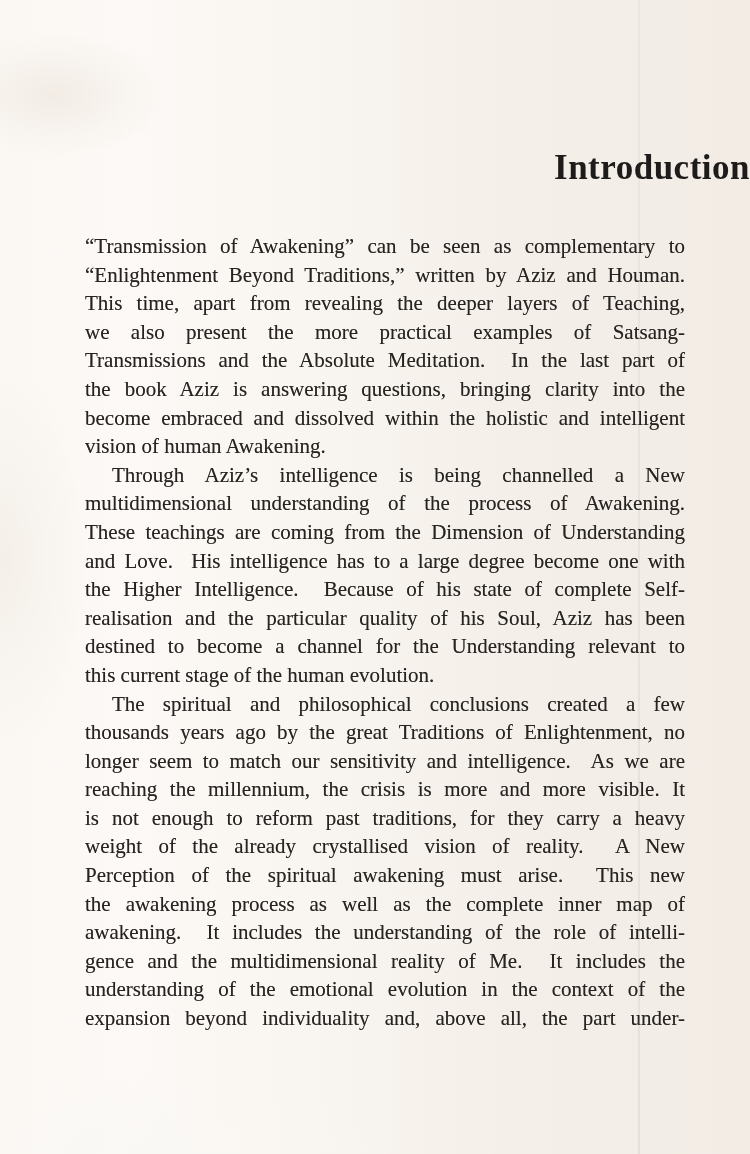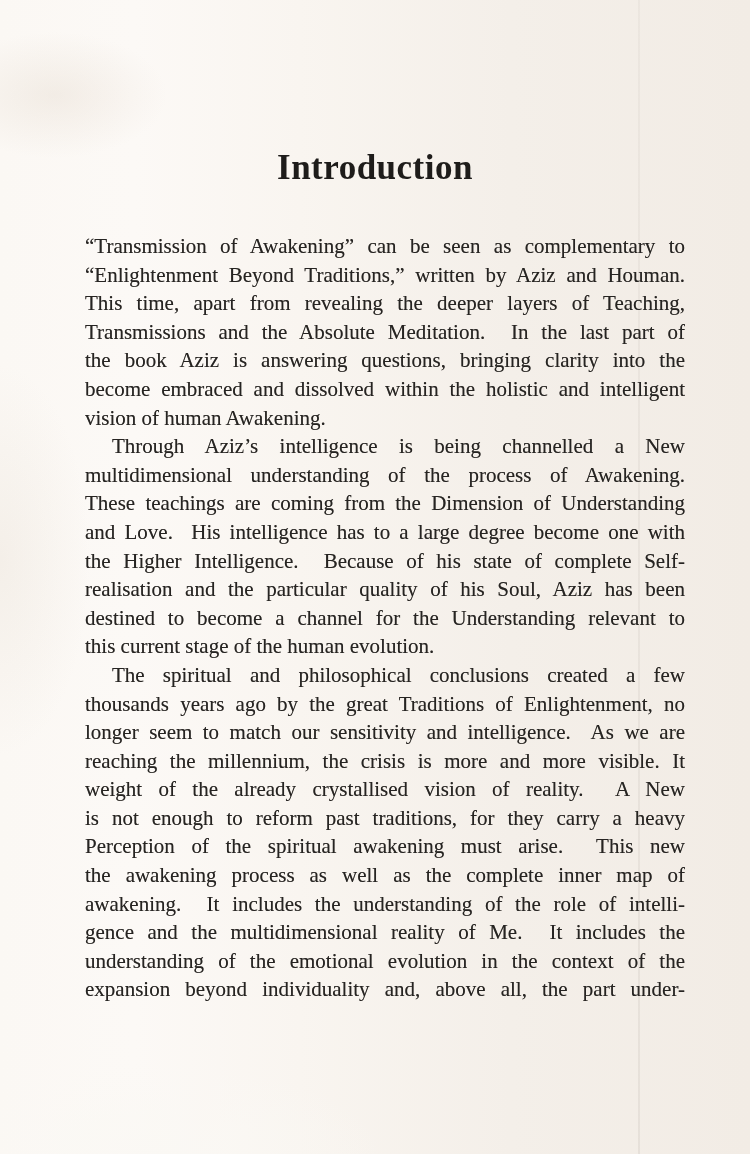--- a/index.html
+++ b/index.html
@@ -31,21 +31,21 @@
     height: 100%;
     background: linear-gradient(180deg, rgba(120,110,100,0.06), rgba(120,110,100,0.10));
     pointer-events: none;
   }
   .title {
     position: absolute;
     top: 148px;
     left: 0;
     right: 0;
     margin: 0;
-    text-align: center;
+    text-align: right;
     font-size: 35px;
     font-weight: bold;
     letter-spacing: 0.5px;
     color: #1e1c1a;
   }
   .body {
     position: absolute;
     top: 232px;
     left: 85px;
     width: 600px;
@@ -80,20 +80,21 @@
 <div class="page">
 
   <h1 class="title">Introduction</h1>
 
   <div class="body">
 
     <div class="para">
       <div class="line">“Transmission of Awakening” can be seen as complementary to</div>
       <div class="line">“Enlightenment Beyond Traditions,” written by Aziz and Houman.</div>
       <div class="line">This time, apart from revealing the deeper layers of Teaching,</div>
+      <div class="line">we also present the more practical examples of Satsang-</div>
       <div class="line">Transmissions and the Absolute Meditation.&nbsp; In the last part of</div>
       <div class="line">the book Aziz is answering questions, bringing clarity into the</div>
       <div class="line">become embraced and dissolved within the holistic and intelligent</div>
       <div class="line last">vision of human Awakening.</div>
     </div>
 
     <div class="para">
       <div class="line indent">Through Aziz’s intelligence is being channelled a New</div>
       <div class="line">multidimensional understanding of the process of Awakening.</div>
       <div class="line">These teachings are coming from the Dimension of Understanding</div>
@@ -102,22 +103,22 @@
       <div class="line">realisation and the particular quality of his Soul, Aziz has been</div>
       <div class="line">destined to become a channel for the Understanding relevant to</div>
       <div class="line last">this current stage of the human evolution.</div>
     </div>
 
     <div class="para">
       <div class="line indent">The spiritual and philosophical conclusions created a few</div>
       <div class="line">thousands years ago by the great Traditions of Enlightenment, no</div>
       <div class="line">longer seem to match our sensitivity and intelligence.&nbsp; As we are</div>
       <div class="line">reaching the millennium, the crisis is more and more visible. It</div>
+      <div class="line">is not enough to reform past traditions, for they carry a heavy</div>
       <div class="line">weight of the already crystallised vision of reality.&nbsp; A New</div>
-      <div class="line">is not enough to reform past traditions, for they carry a heavy</div>
       <div class="line">Perception of the spiritual awakening must arise.&nbsp; This new</div>
       <div class="line">the awakening process as well as the complete inner map of</div>
       <div class="line">awakening.&nbsp; It includes the understanding of the role of intelli-</div>
       <div class="line">gence and the multidimensional reality of Me.&nbsp; It includes the</div>
       <div class="line">understanding of the emotional evolution in the context of the</div>
       <div class="line">expansion beyond individuality and, above all, the part under-</div>
     </div>
 
   </div>
 </div>

